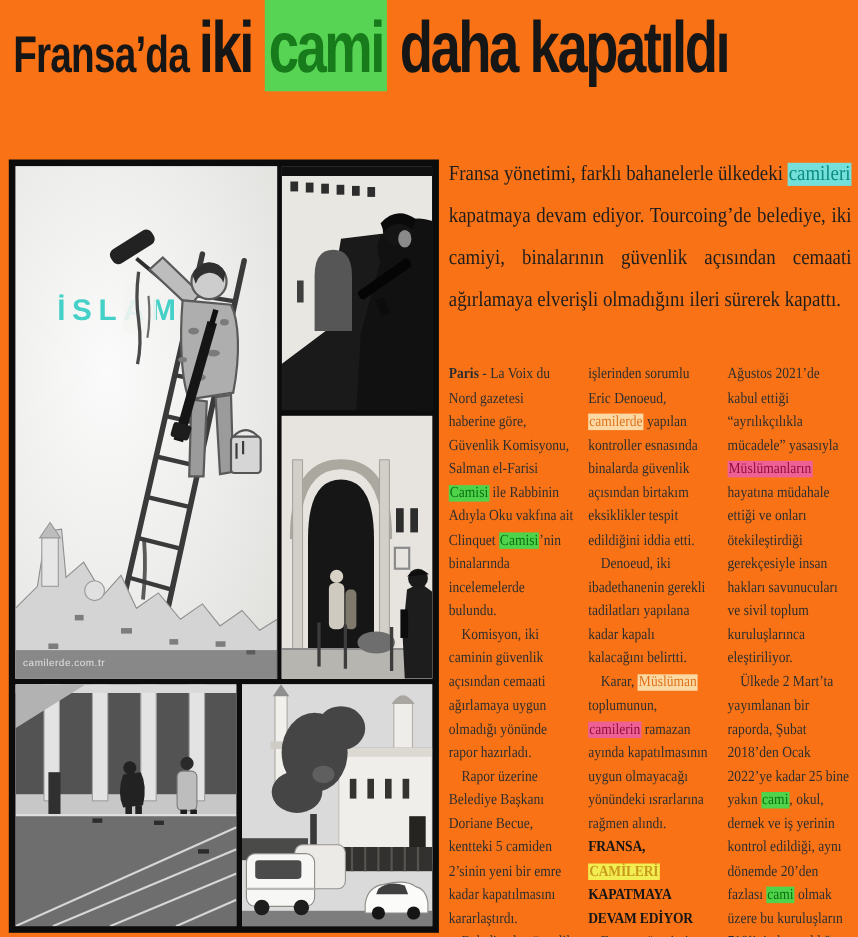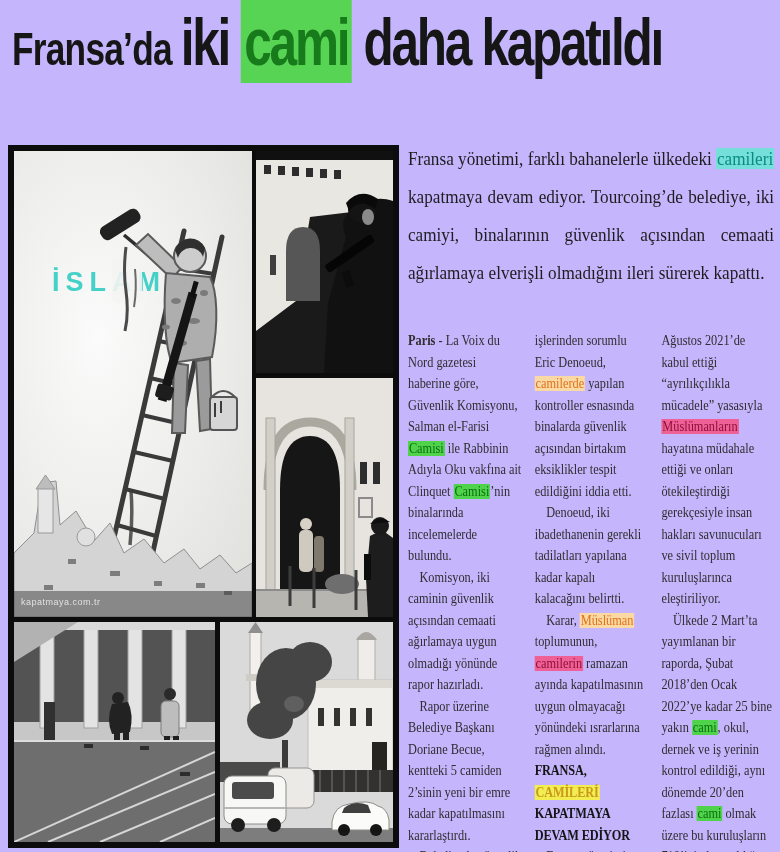--- a/index.html
+++ b/index.html
@@ -1,19 +1,19 @@
 <!DOCTYPE html>
 <html lang="tr"><head>
 <meta charset="utf-8">
 <style>
   html,body{margin:0;padding:0;background:#ffffff;}
   *{box-sizing:border-box;}
   #clip{
     position:relative;width:780px;height:852px;overflow:hidden;
-    background:#c4b5fd;
+    background:#f97316;
     font-family:"Liberation Serif",serif;color:#2b2b2b;
   }
   
   .headline{
     position:absolute;left:12px;top:4px;white-space:nowrap;
     display:flex;align-items:baseline;
     transform:scaleX(0.75);transform-origin:left top;
     font-family:"Liberation Sans",sans-serif;color:#161616;
   }
   .headline-prefix{font-size:47px;font-weight:700;letter-spacing:-1px;margin-right:12px;}
@@ -145,21 +145,21 @@
         <g fill="#7d7d7d" stroke="none">
           <rect x="54" y="408" width="8" height="5"></rect>
             <rect x="96" y="420" width="10" height="5"></rect>
           <rect x="140" y="430" width="8" height="5"></rect>
             <rect x="182" y="432" width="9" height="5"></rect>
           <rect x="30" y="434" width="9" height="5"></rect>
             <rect x="210" y="440" width="8" height="4"></rect>
         </g>
         <rect x="0" y="440" width="238" height="26" fill="#3b3b3b" opacity="0.5"></rect>
       </svg>
-      <div class="watermark">kapatmaya.com.tr</div>
+      <div class="watermark">camilerde.com.tr</div>
     </div>
 
     <div class="panel p-soldier">
       <svg viewBox="0 0 137 222" aria-hidden="true">
         <rect width="137" height="222" fill="#1a1a1a"></rect>
         <path d="M0 0 H137 V222 H120 L104 60 L54 66 L40 150 L0 180 Z" fill="#e9e7e2"></path>
         <rect x="0" y="0" width="137" height="9" fill="#101010"></rect>
         <g fill="#2d2d2d">
           <rect x="8" y="14" width="7" height="9"></rect>
             <rect x="22" y="15" width="7" height="9"></rect>

